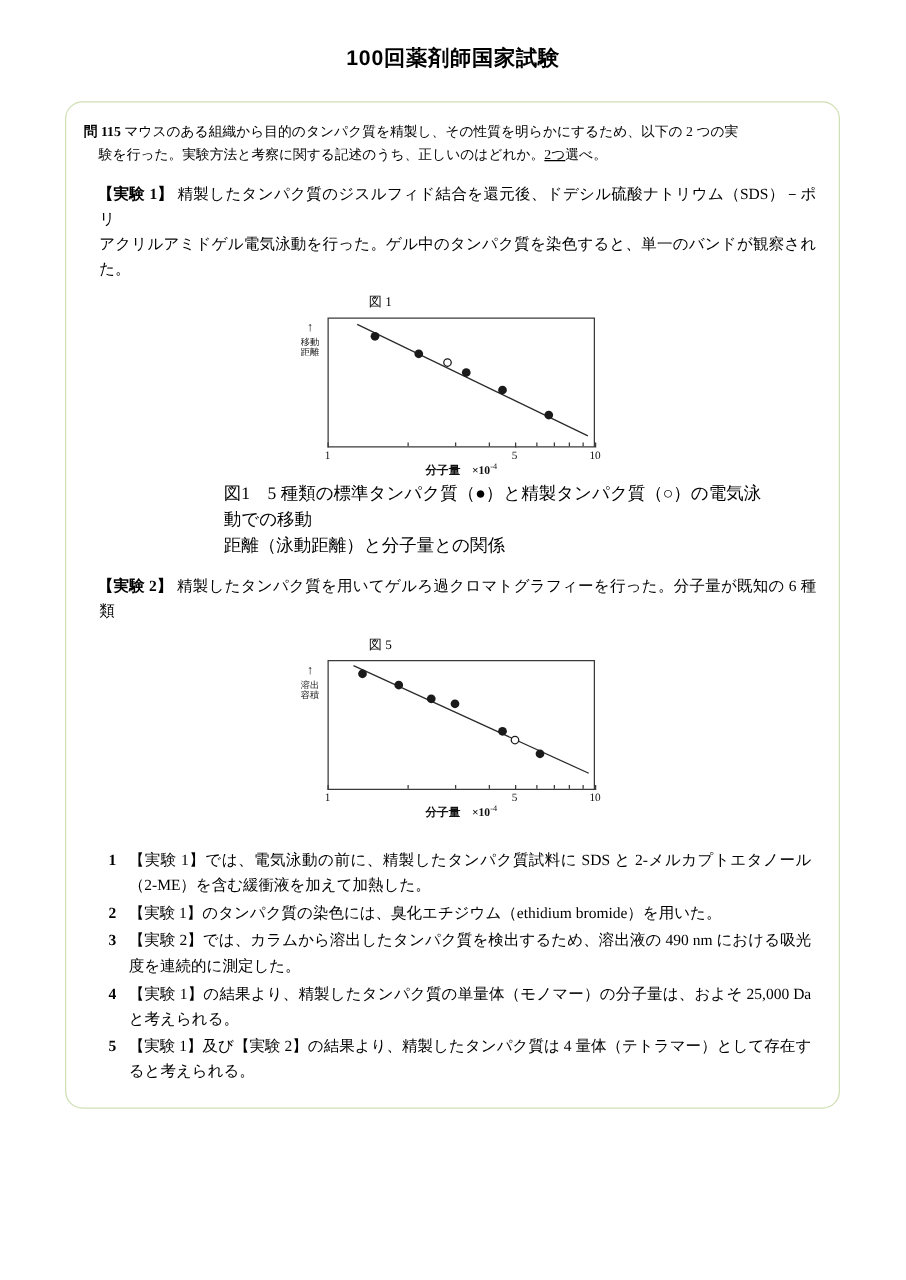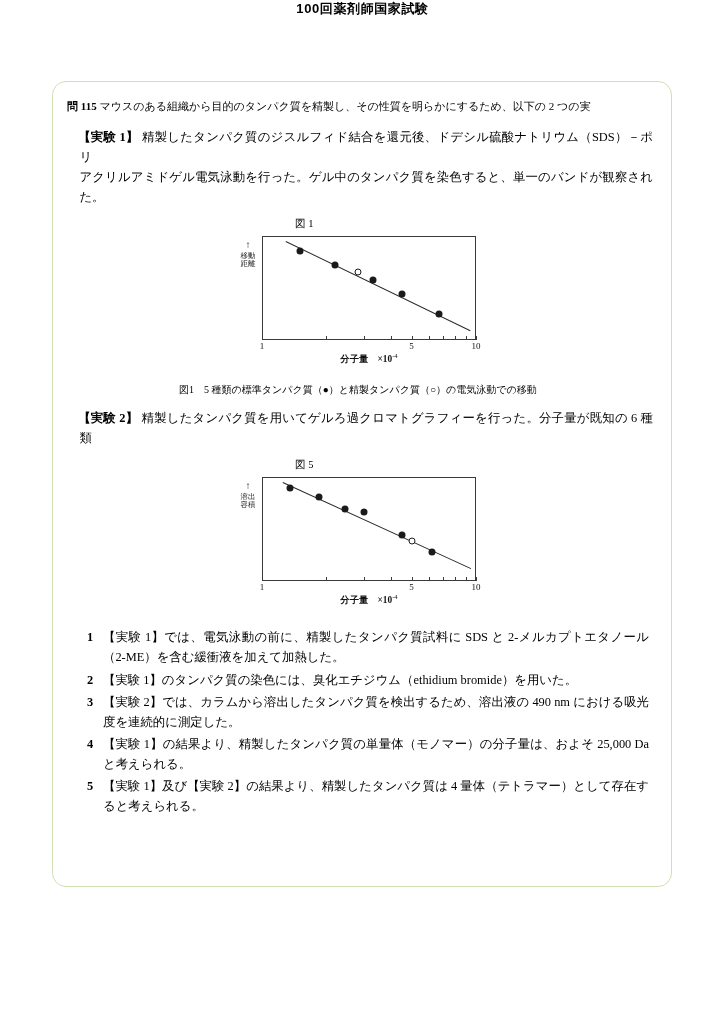--- a/index.html
+++ b/index.html
@@ -13,22 +13,23 @@
     font-family: "Liberation Serif", "DejaVu Serif", serif;
     color: #000;
     position: relative;
     overflow: hidden;
   }
 
   .page-title {
     text-align: center;
     font-family: "Liberation Sans", "DejaVu Sans", sans-serif;
     font-weight: bold;
-    font-size: 13px;
+    font-size: 17px;
     letter-spacing: 0.6px;
+    margin-top: 35px;
   }
 
   .exam-frame {
     position: absolute;
     left: 52px;
     top: 81px;
     width: 620px;
     height: 806px;
     border: 1.3px solid #cfe0b4;
     border-radius: 14px;
@@ -157,23 +158,23 @@
     box-sizing: border-box;
   }
   .fit-line {
     position: absolute;
     height: 0;
     border-top: 1.1px solid #2a2a2a;
     transform-origin: 0 0;
   }
 
   .fig-caption {
-    font-size: 10px;
+    font-size: 14px;
     line-height: 1.5;
-    margin-top: 22px;
+    margin-top: 7px;
     padding-left: 112px;
     padding-right: 30px;
   }
   .fig-caption .cap2 {
     display: block;
   }
 
   
   .choices {
     margin-top: 26px;
@@ -201,20 +202,23 @@
 <body>
 
 <div class="page-title">100回薬剤師国家試験</div>
 
 <div class="exam-frame">
   <div class="frame-inner">
 
     <div class="q-block">
       <span class="q-number">問 115</span>
       <span>マウスのある組織から目的のタンパク質を精製し、その性質を明らかにするため、以下の 2 つの実</span>
+      <span class="q-indent">
+        <span>験を行った。実験方法と考察に関する記述のうち、正しいのはどれか。</span><span class="underline-pick">2つ</span><span>選べ。</span>
+      </span>
     </div>
 
     <div class="exp-para">
       <b>【実験 1】</b>
       <span>精製したタンパク質のジスルフィド結合を還元後、ドデシル硫酸ナトリウム（SDS）－ポリ</span>
       <span class="cont">アクリルアミドゲル電気泳動を行った。ゲル中のタンパク質を染色すると、単一のバンドが観察された。</span>
     </div>
 
     <div class="figure-wrap">
       <div class="fig-label">図 1</div>
@@ -241,20 +245,21 @@
           <div class="fit-line" style="left: 76.3839px; top: 9.2px; width: 205.35px; transform: rotate(25.8202deg);"></div>
           <div class="dot" style="left: 89.6835px; top: 18.56px;"></div>
           <div class="dot" style="left: 125.278px; top: 33.12px;"></div>
           <div class="dot" style="left: 162.962px; top: 47.68px;"></div>
           <div class="dot" style="left: 191.787px; top: 62.24px;"></div>
           <div class="dot" style="left: 228.78px; top: 82px;"></div>
           <div class="dot open" style="left: 147.692px; top: 39.88px;"></div>
         </div>
       <div class="fig-caption">
         <span>図1　5 種類の標準タンパク質（●）と精製タンパク質（○）の電気泳動での移動</span>
+        <span class="cap2">距離（泳動距離）と分子量との関係</span>
       </div>
     </div>
 
     <div class="exp-para">
       <b>【実験 2】</b>
       <span>精製したタンパク質を用いてゲルろ過クロマトグラフィーを行った。分子量が既知の 6 種類</span>
     </div>
 
     <div class="figure-wrap">
       <div class="fig-label">図 5</div>

